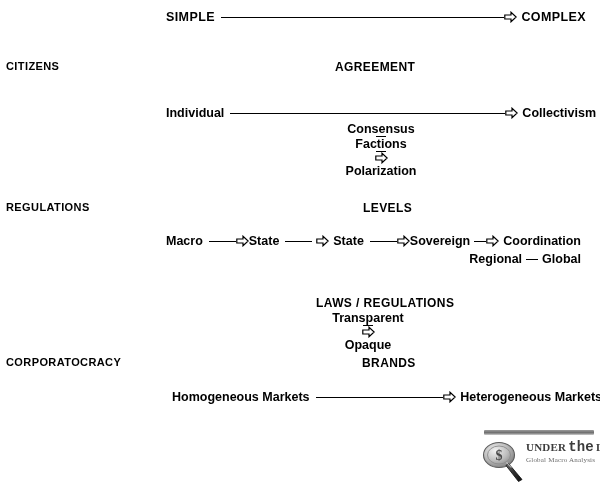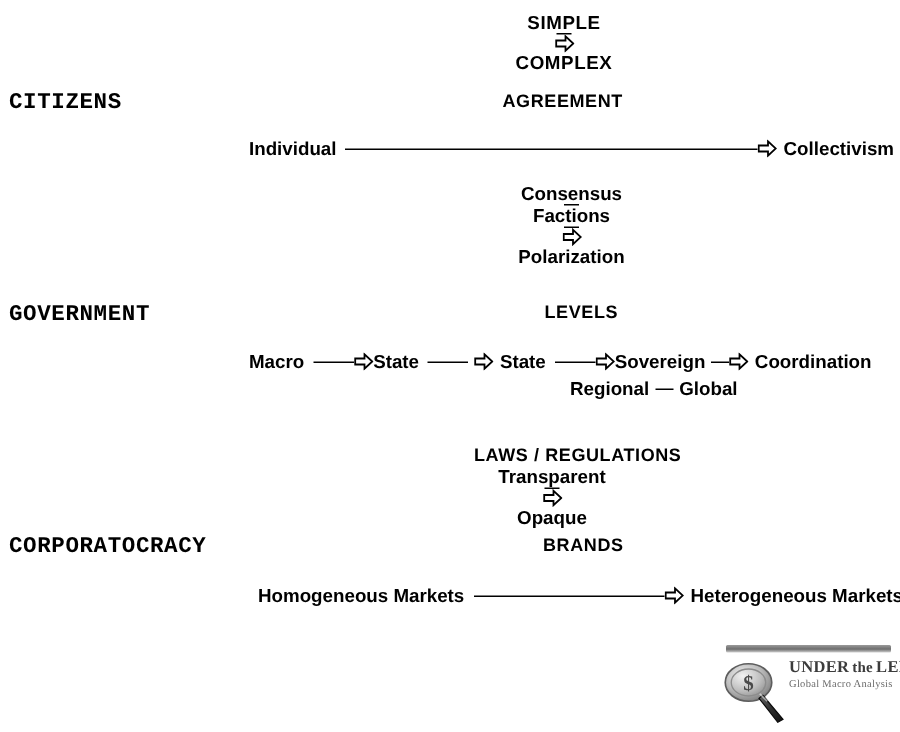--- a/index.html
+++ b/index.html
@@ -16,25 +16,24 @@
     font-family: "Liberation Sans", sans-serif;
     color: #000000;
     -webkit-font-smoothing: none;
   }
 
   
   .abs { position: absolute; }
 
   
   .domain-label {
-    font-size: 15px;
+    font-size: 11px;
     font-weight: bold;
     letter-spacing: 0.4px;
     white-space: nowrap;
-    font-family: Liberation Mono, monospace;
   }
   .section-heading {
     font-size: 12px;
     font-weight: bold;
     letter-spacing: 0.4px;
     white-space: nowrap;
   }
   .node-label {
     font-size: 12.5px;
     font-weight: bold;
@@ -46,20 +45,21 @@
 
   
   .spectrum-row {
     position: absolute;
     display: flex;
     align-items: center;
     white-space: nowrap;
     height: 18px;
   }
   .spectrum-row.right-anchor {
+    justify-content: flex-end;
   }
 
   
   .connector {
     display: inline-block;
     height: 0;
     border-top: 1.6px solid #000;
     vertical-align: middle;
     flex: none;
   }
@@ -113,59 +113,60 @@
   }
   .logo-title {
     font-family: "Liberation Serif", serif;
     font-size: 11px;
     font-weight: bold;
     color: #3c3c3c;
     letter-spacing: 0.2px;
     white-space: nowrap;
   }
   .logo-title .small {
-    font-size: 10px;
+    font-size: 14px;
+    font-family: Liberation Mono, monospace;
   }
   .logo-sub {
     font-family: "Liberation Serif", serif;
     font-size: 7px;
     color: #6b6b6b;
     letter-spacing: 0.2px;
     margin-top: 1px;
     white-space: nowrap;
   }
   .logo-glass {
     position: absolute;
     left: 2px;
     top: 10px;
     width: 44px;
     height: 44px;
   }
 </style>
 </head>
 <body>
 
-<div class="spectrum-row" style="left:166px; top:8px; width:420px;flex-direction:column;">
+<div class="spectrum-row" style="left:166px; top:8px; width:420px;">
   <span class="node-label caps">SIMPLE</span>
   <span class="gap-m"></span>
   <span class="connector flex"></span>
   <span class="arrow-icon">
     <svg viewBox="0 0 13 12" width="13" height="12" aria-hidden="true">
       <path d="M0.8 4.0 H7.0 V1.2 L12.2 6.0 L7.0 10.8 V8.0 H0.8 Z" fill="#ffffff" stroke="#000000" stroke-width="1.2" stroke-linejoin="miter"></path>
     </svg>
   </span>
   <span class="gap-s"></span>
   <span class="node-label caps">COMPLEX</span>
 </div>
 
 <div class="abs domain-label" style="left:6px; top:60px;">CITIZENS</div>
 
 <div class="abs section-heading" style="left:335px; top:60px;">AGREEMENT</div>
 
-<div class="spectrum-row" style="left:166px; top:90px; width:430px;">
+<div class="spectrum-row" style="left:166px; top:104px; width:430px;">
   <span class="node-label">Individual</span>
   <span class="gap-m"></span>
   <span class="connector flex"></span>
   <span class="arrow-icon">
     <svg viewBox="0 0 13 12" width="13" height="12" aria-hidden="true">
       <path d="M0.8 4.0 H7.0 V1.2 L12.2 6.0 L7.0 10.8 V8.0 H0.8 Z" fill="#ffffff" stroke="#000000" stroke-width="1.2" stroke-linejoin="miter"></path>
     </svg>
   </span>
   <span class="gap-s"></span>
   <span class="node-label">Collectivism</span>
@@ -181,21 +182,21 @@
   <span class="connector flex"></span>
   <span class="arrow-icon">
     <svg viewBox="0 0 13 12" width="13" height="12" aria-hidden="true">
       <path d="M0.8 4.0 H7.0 V1.2 L12.2 6.0 L7.0 10.8 V8.0 H0.8 Z" fill="#ffffff" stroke="#000000" stroke-width="1.2" stroke-linejoin="miter"></path>
     </svg>
   </span>
   <span class="gap-s"></span>
   <span class="node-label">Polarization</span>
 </div>
 
-<div class="abs domain-label" style="left:6px; top:201px;">GOVERNMENT</div>
+<div class="abs domain-label" style="left:6px; top:201px;">REGULATIONS</div>
 
 <div class="abs section-heading" style="left:363px; top:201px;">LEVELS</div>
 
 <div class="spectrum-row" style="left:166px; top:232px; width:415px;">
   <span class="node-label">Macro</span>
   <span class="gap-m"></span>
   <span class="connector flex"></span>
   <span class="arrow-icon">
     <svg viewBox="0 0 13 12" width="13" height="12" aria-hidden="true">
       <path d="M0.8 4.0 H7.0 V1.2 L12.2 6.0 L7.0 10.8 V8.0 H0.8 Z" fill="#ffffff" stroke="#000000" stroke-width="1.2" stroke-linejoin="miter"></path>

